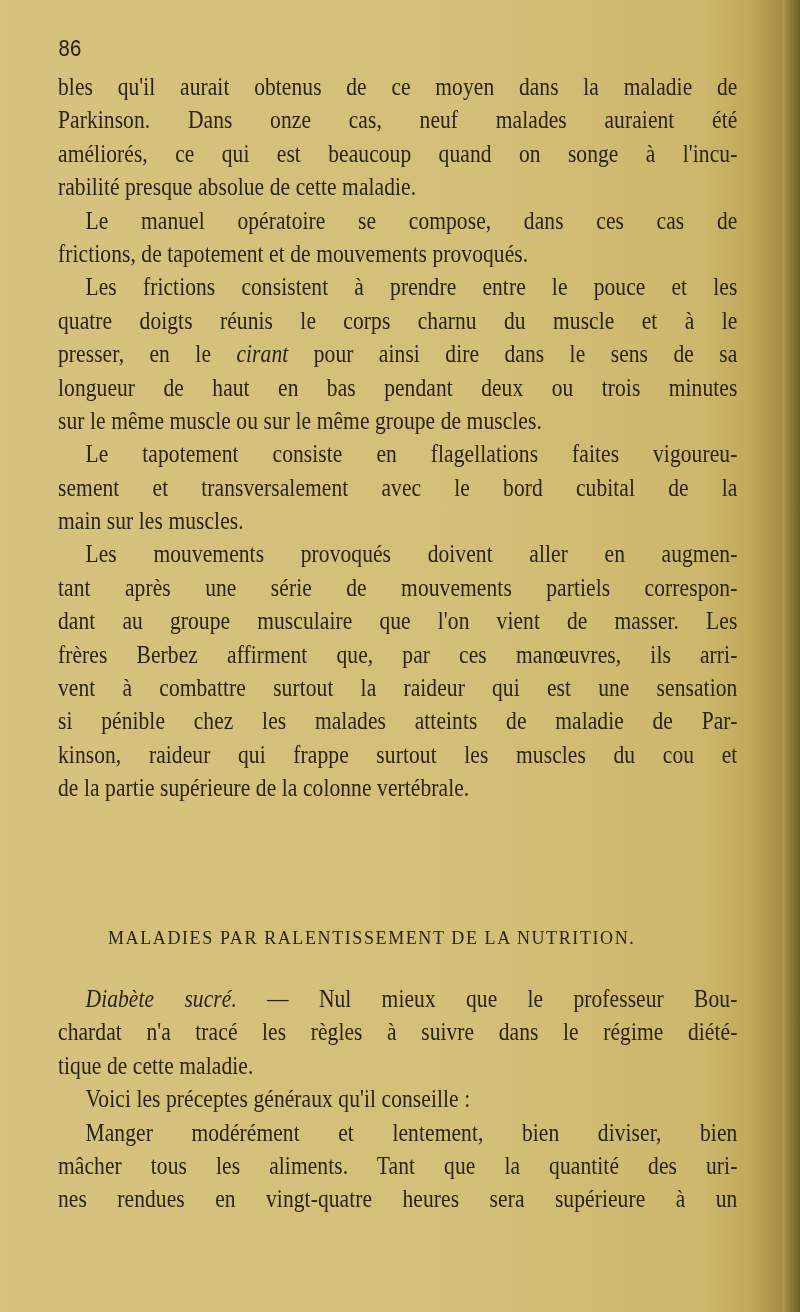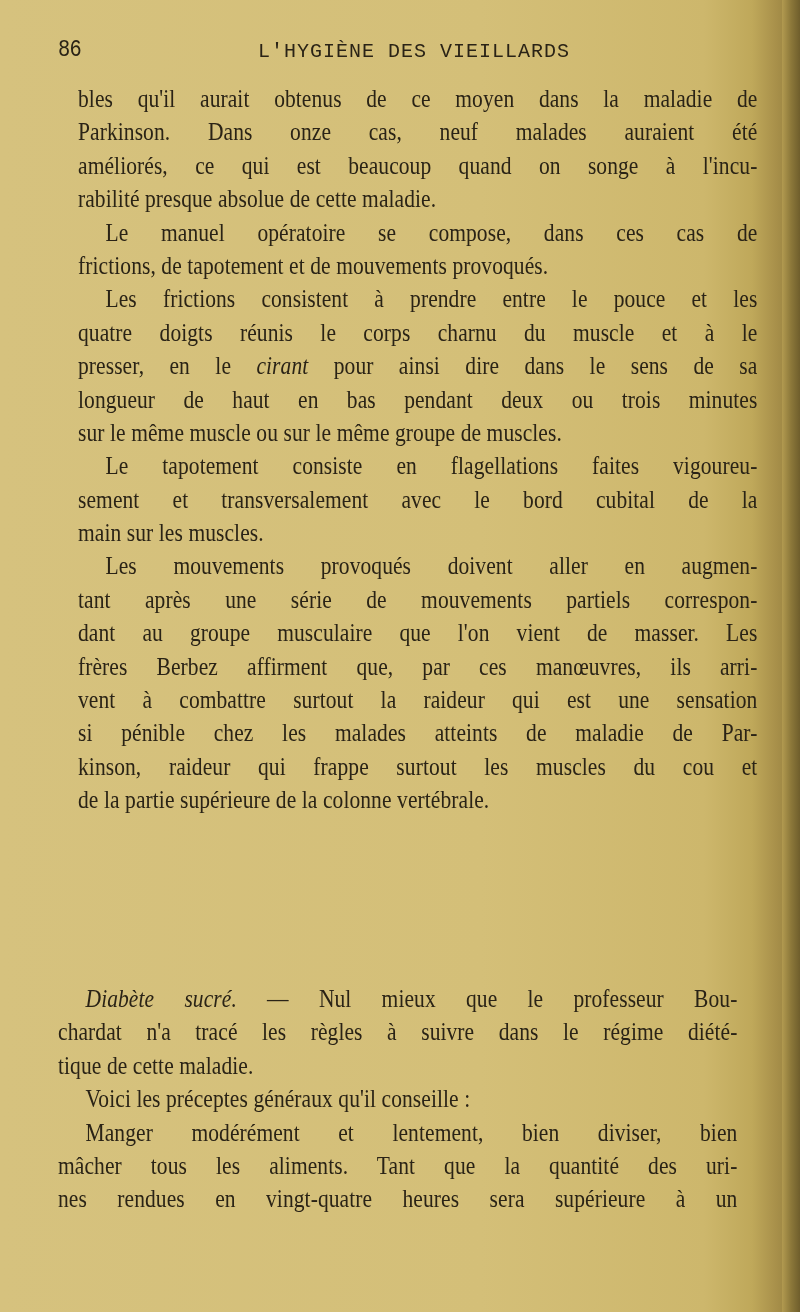--- a/index.html
+++ b/index.html
@@ -19,21 +19,21 @@
   }
   .page-number {
     position: absolute; left: 0; top: 0; font-size: 24px; letter-spacing: -1px;
     transform: scaleX(0.85); transform-origin: left;
   }
   .running-title {
     position: absolute; left: 200px; top: 4px; font-size: 20px; letter-spacing: 1px;
     font-variant: small-caps;
   }
   .body {
-    position: absolute; left: 58px; top: 82px; width: 680px; margin-left: 20px;
+    position: absolute; left: 58px; top: 70px; width: 680px;
   }
   .line {
     height: 33.4px; line-height: 33.4px; font-size: 25px; white-space: nowrap;
     text-align: justify; text-align-last: justify; letter-spacing: 0.1px;
     transform: scaleX(0.86); transform-origin: left; width: 790px;
   }
   .line.last { text-align-last: left; }
   .line.indent { padding-left: 32px; box-sizing: border-box; }
   .line i { font-style: italic; }
   .section-heading {
@@ -45,21 +45,20 @@
   }
 </style>
 </head>
 <body>
 
 <div class="page">
   <div class="edge"></div>
 
   <div class="header">
     <span class="page-number">86</span>
-    <span class="running-title">L'HYGIÈNE DES VIEILLARDS</span>
   </div>
 
   <div class="body">
 
     <div class="line">bles qu'il aurait obtenus de ce moyen dans la maladie de</div>
     <div class="line">Parkinson. Dans onze cas, neuf malades auraient été</div>
     <div class="line">améliorés, ce qui est beaucoup quand on songe à l'incu-</div>
     <div class="line last">rabilité presque absolue de cette maladie.</div>
 
     <div class="line indent">Le manuel opératoire se compose, dans ces cas de</div>
@@ -78,20 +77,21 @@
     <div class="line indent">Les mouvements provoqués doivent aller en augmen-</div>
     <div class="line">tant après une série de mouvements partiels correspon-</div>
     <div class="line">dant au groupe musculaire que l'on vient de masser. Les</div>
     <div class="line">frères Berbez affirment que, par ces manœuvres, ils arri-</div>
     <div class="line">vent à combattre surtout la raideur qui est une sensation</div>
     <div class="line">si pénible chez les malades atteints de maladie de Par-</div>
     <div class="line">kinson, raideur qui frappe surtout les muscles du cou et</div>
     <div class="line last">de la partie supérieure de la colonne vertébrale.</div>
   </div>
 
+  <div class="section-heading">MALADIES PAR RALENTISSEMENT DE LA NUTRITION.</div>
 
   <div class="body2">
     <div class="line indent"><i>Diabète sucré.</i><span> — Nul mieux que le professeur Bou-</span></div>
     <div class="line">chardat n'a tracé les règles à suivre dans le régime diété-</div>
     <div class="line last">tique de cette maladie.</div>
     <div class="line indent last">Voici les préceptes généraux qu'il conseille :</div>
     <div class="line indent">Manger modérément et lentement, bien diviser, bien</div>
     <div class="line">mâcher tous les aliments. Tant que la quantité des uri-</div>
     <div class="line">nes rendues en vingt-quatre heures sera supérieure à un</div>
   </div>

